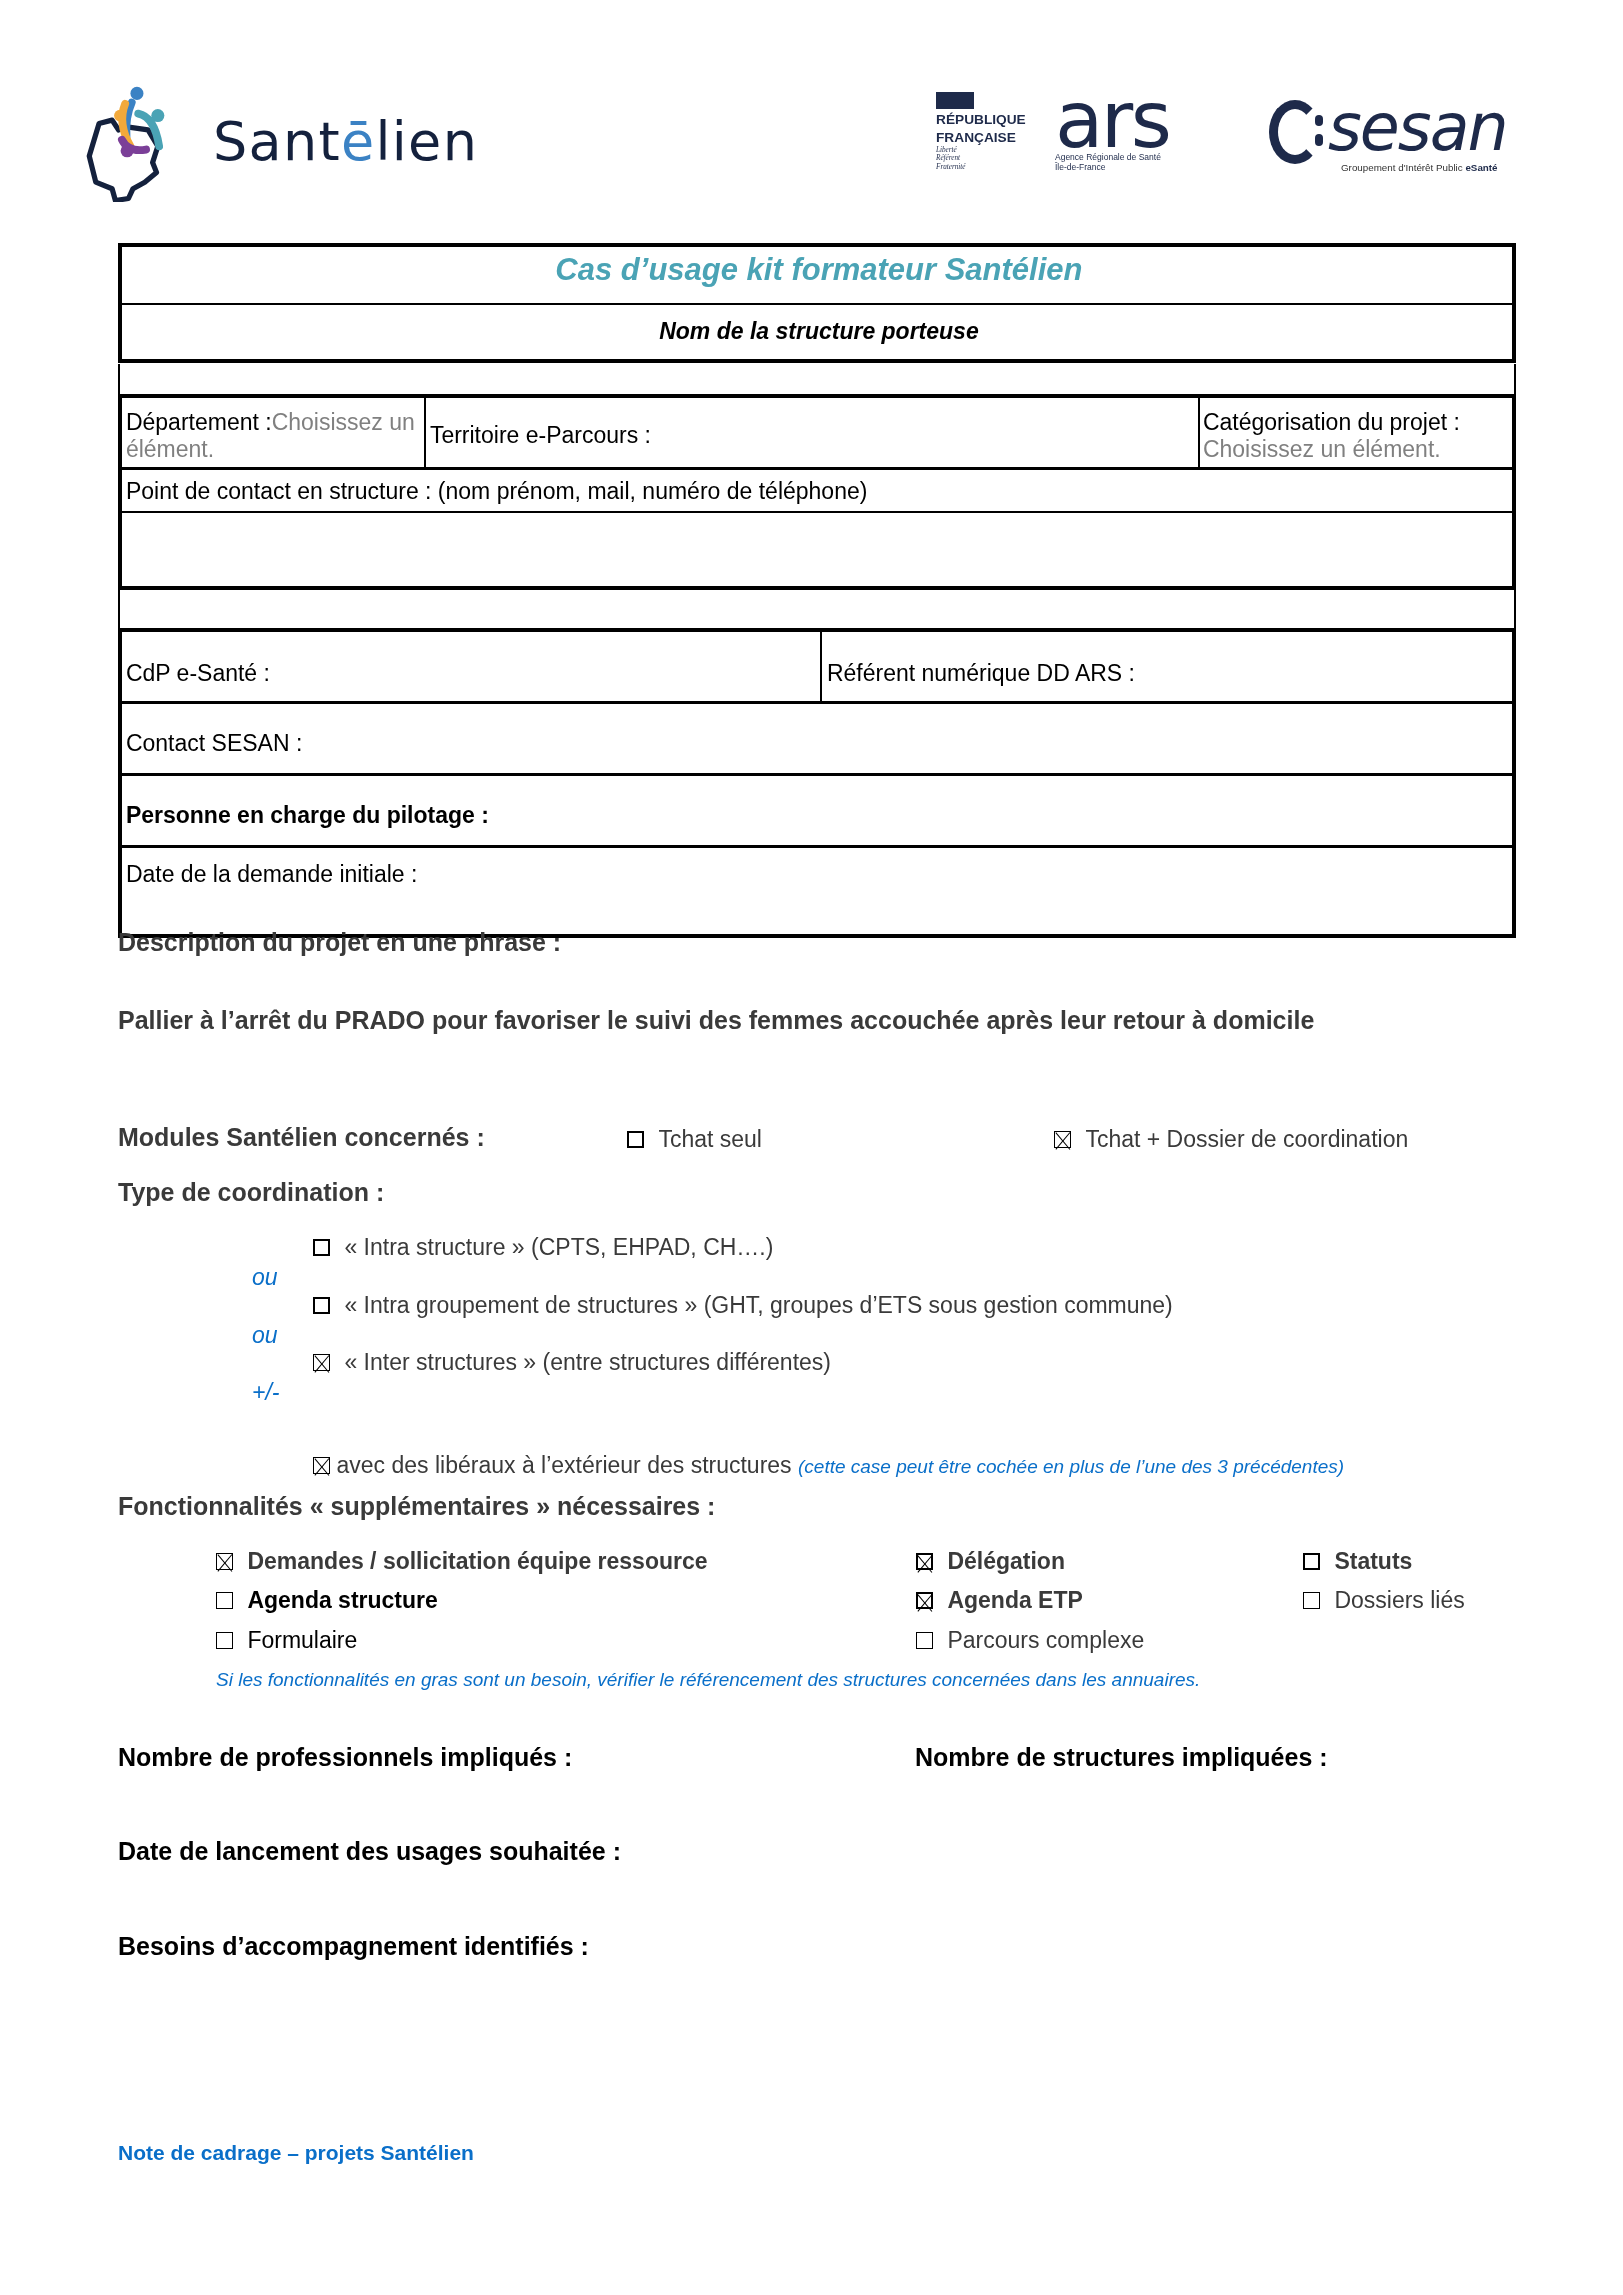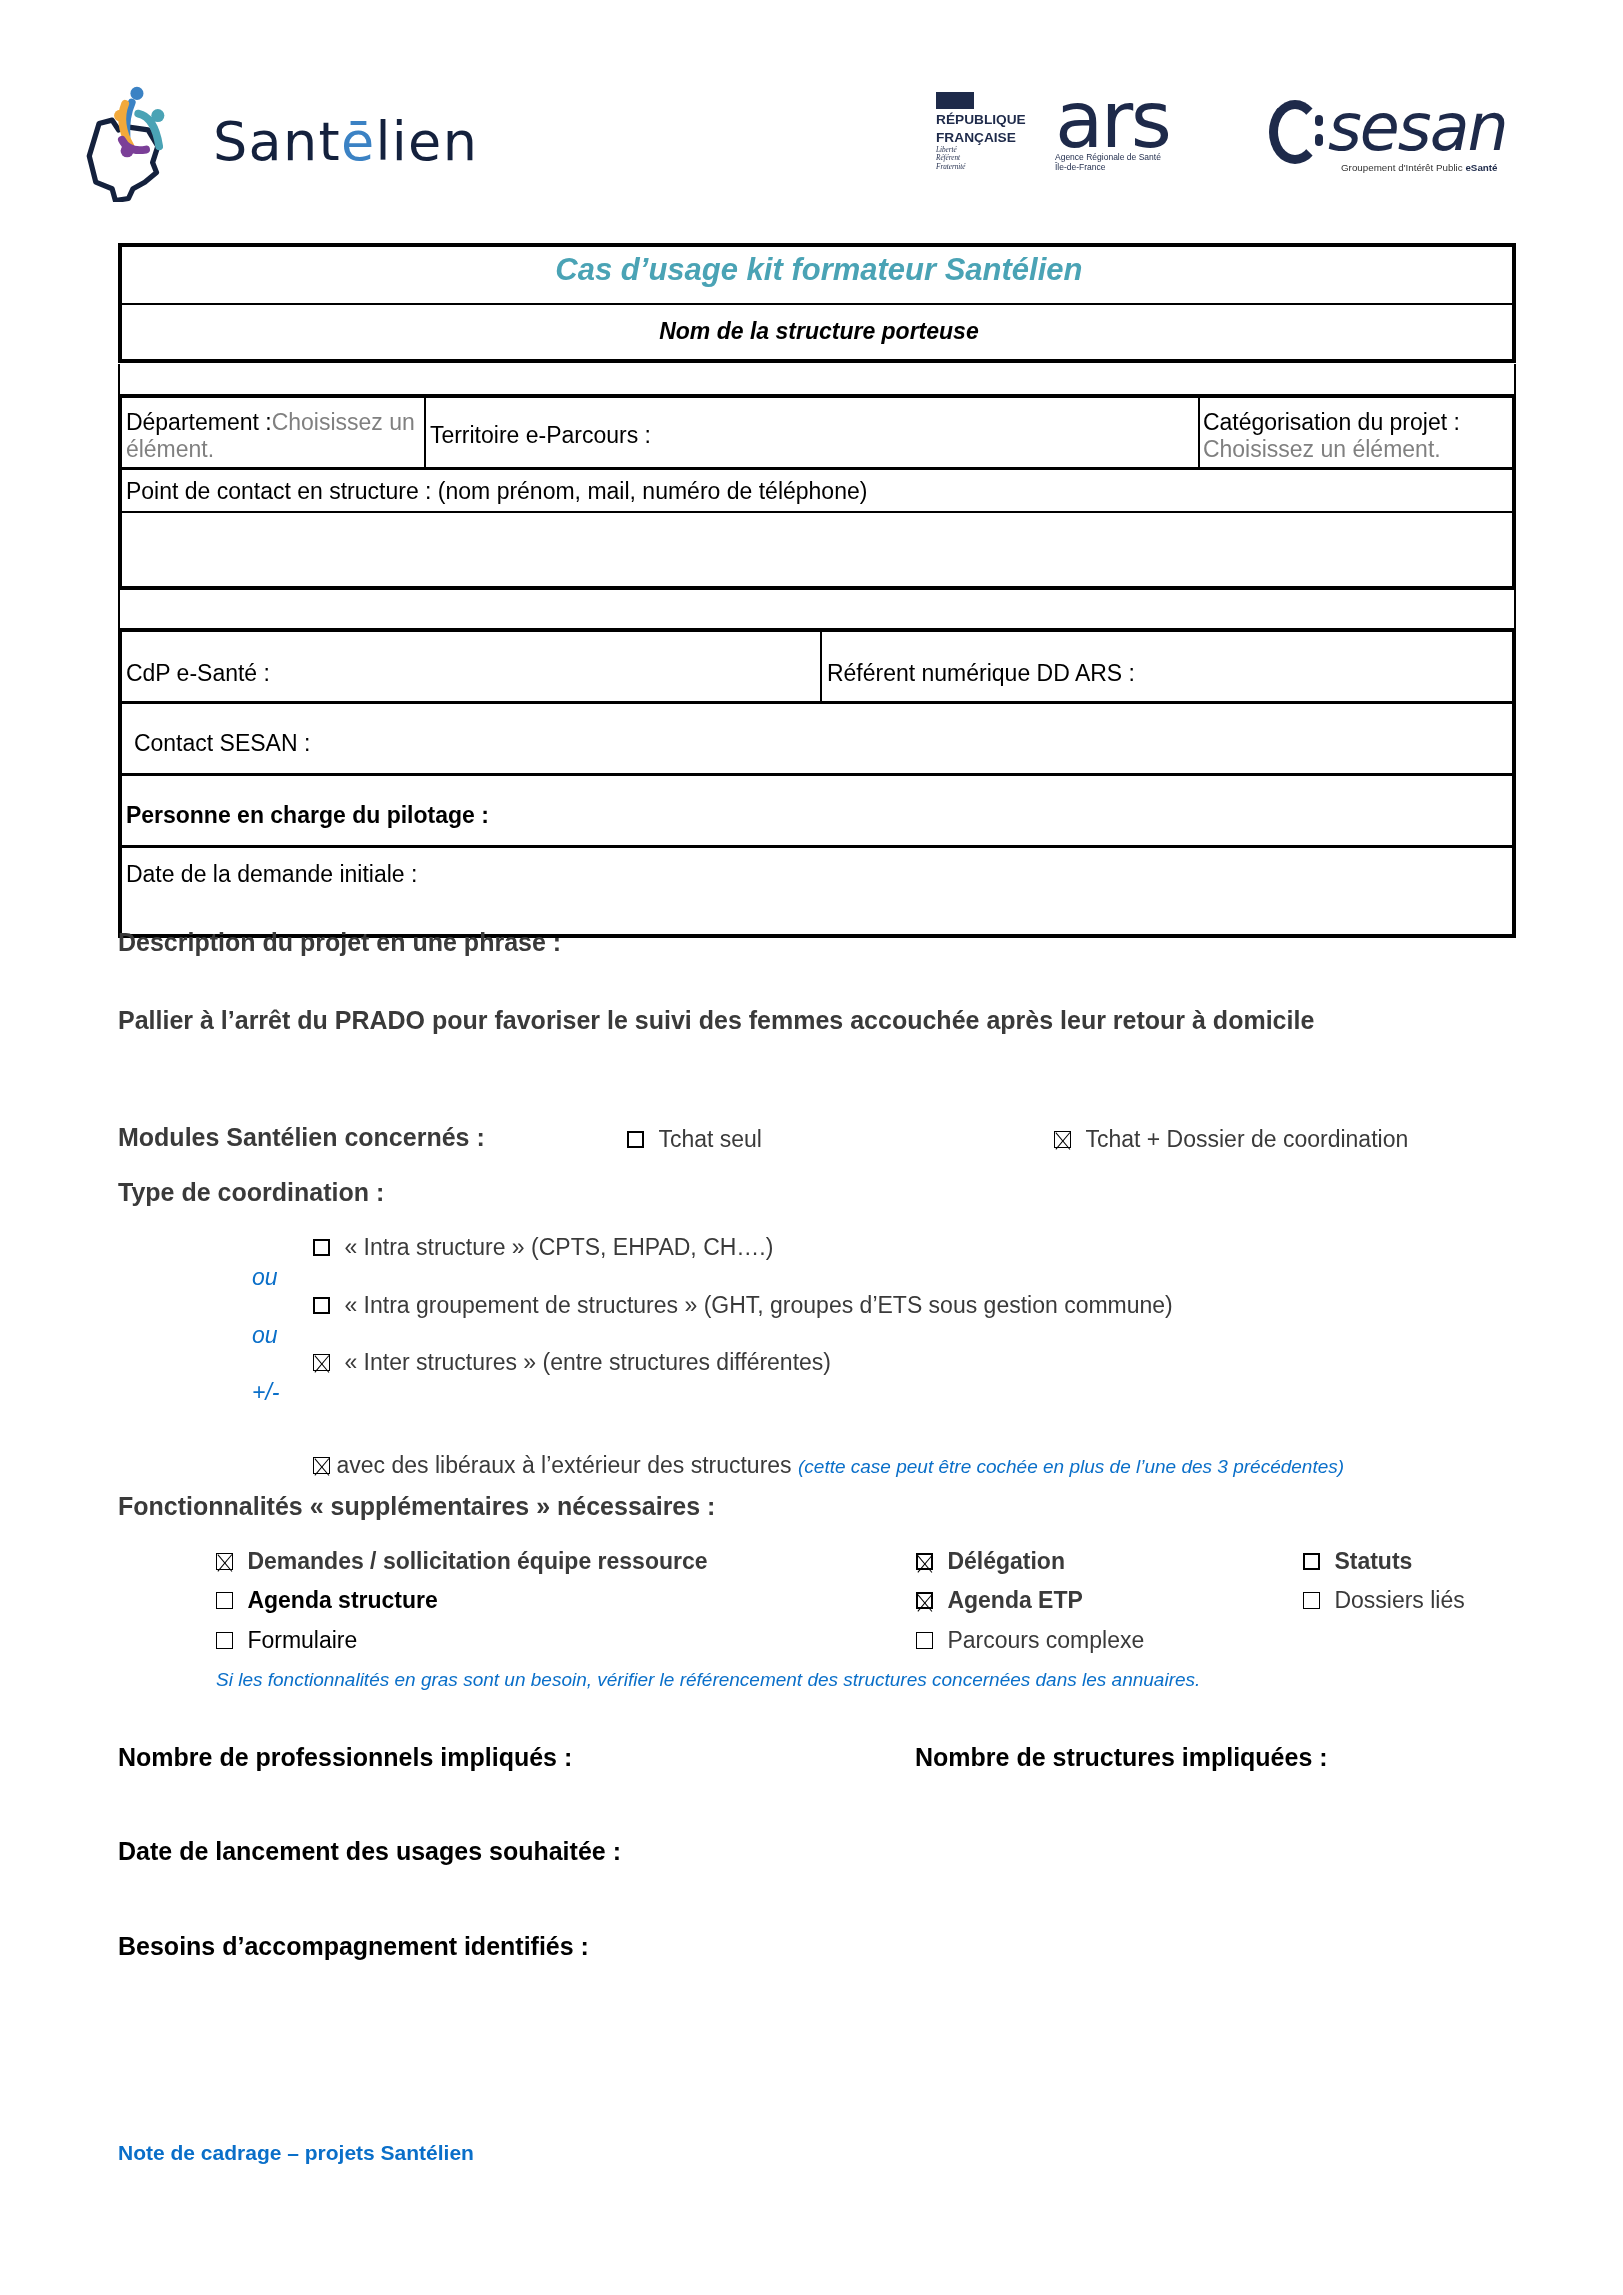--- a/index.html
+++ b/index.html
@@ -115,21 +115,21 @@
   <div class="cell" style="left:0;right:0;top:115px;height:69px;"></div>
 </div>
 
 <div class="tbl" style="top:590px;height:42px;border-left:2px solid #000;border-right:2px solid #000;"></div>
 
 <div class="tbl thick" style="top:628px;height:310px;">
   <div class="cell" style="left:0;top:27.5px;">CdP e-Santé :</div>
   <div class="vline" style="left:698px;top:0;height:72px;"></div>
   <div class="cell" style="left:701px;top:27.5px;">Référent numérique DD ARS :</div>
   <div class="hline" style="top:69px;"></div>
-  <div class="cell" style="left:8px;top:98px;">Contact SESAN :</div>
+  <div class="cell" style="left:0;top:98px;">Contact SESAN :</div>
   <div class="hline" style="top:141px;height:3.3px;"></div>
   <div class="cell bold" style="left:0;top:170px;">Personne en charge du pilotage :</div>
   <div class="hline" style="top:213px;"></div>
   <div class="cell" style="left:0;top:229px;">Date de la demande initiale :</div>
 </div>
 
 <div class="h" style="top:928px;">Description du projet en une phrase :</div>
 <div class="h" style="top:1006px;">Pallier à l’arrêt du PRADO pour favoriser le suivi des femmes accouchée après leur retour à domicile</div>
 
 <div class="h" style="top:1123px;">Modules Santélien concernés :</div>

